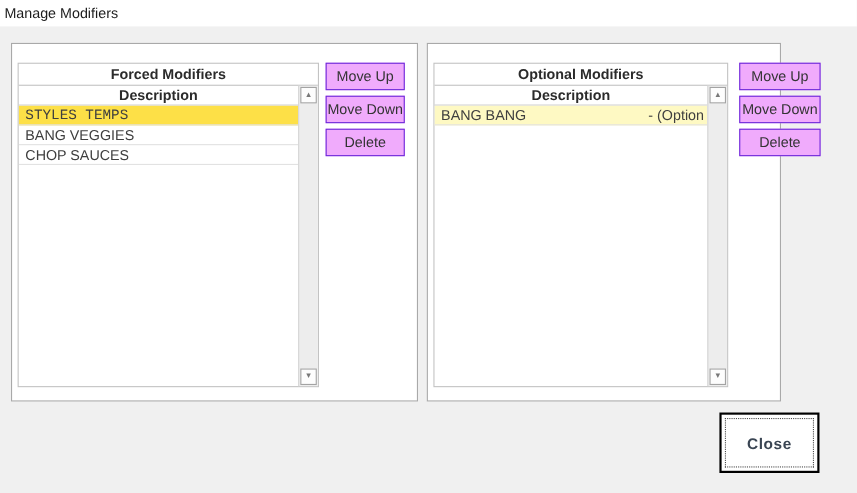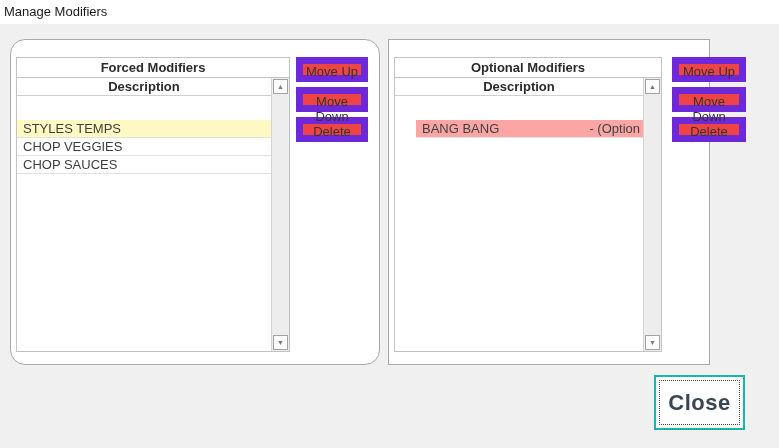--- a/index.html
+++ b/index.html
@@ -16,37 +16,37 @@
   }
   .titlebar .title{
     position:absolute;left:4px;top:4px;
     font-size:13px;color:#1b1b1b;
   }
   .groupbox{
     position:absolute;top:39px;height:326px;
     background:#ffffff;border:1px solid #a9a9a9;
     box-sizing:border-box;
   }
-  #panel-forced{left:10px;width:370px;border-radius:15px;}
+  #panel-forced{left:10px;width:370px;}
   #panel-optional{left:388px;width:322px;}
   .listbox{
     position:absolute;left:5px;top:17px;height:295px;
     background:#ffffff;border:1px solid #c3c3c3;
     box-sizing:border-box;
     display:flex;flex-direction:column;
   }
   #panel-forced .listbox{width:274px;}
   #panel-optional .listbox{width:268px;}
   .list-title{
     height:19px;line-height:19px;flex:0 0 19px;
     border-bottom:1px solid #c3c3c3;
     text-align:center;font-weight:bold;font-size:13px;color:#2b2b2b;
   }
   .list-body{flex:1;display:flex;min-height:0;}
-  .col{flex:1;display:flex;flex-direction:column;min-width:0;gap:24px;}
+  .col{flex:1;display:flex;flex-direction:column;min-width:0;}
   .col-header{
     height:17px;line-height:17px;flex:0 0 17px;
     border-bottom:1px solid #cfcfcf;
     text-align:center;font-weight:bold;font-size:13px;color:#2b2b2b;
   }
   .rows{flex:1;overflow:hidden;}
   .row{
     height:17px;line-height:17px;
     border-bottom:1px solid #e2e2e2;
     font-size:13px;color:#3f3f3f;
@@ -68,52 +68,52 @@
     display:flex;align-items:center;justify-content:center;
     box-sizing:border-box;
   }
   .scroll-btn span{font-size:7px;color:#787878;line-height:1;}
   .scroll-track{flex:1;}
   .side-buttons{position:absolute;top:17px;}
   #panel-forced .side-buttons{left:285px;width:72px;}
   #panel-optional .side-buttons{left:283px;width:74px;}
   .side-buttons button{
     display:block;width:100%;height:25px;margin:0 0 5px 0;
-    background:#ef4444;border:7px solid #6d28d9;
+    background:#f0abfc;border:1px solid #6d28d9;
     font-family:"Liberation Sans","DejaVu Sans",sans-serif;
     font-size:13px;color:#333333;padding:0;
   }
   #close-btn{
     position:absolute;left:654px;top:375px;width:91px;height:55px;
-    background:#ffffff;border:2px solid #14b8a6;
+    background:#ffffff;border:2px solid #000000;
     outline:1px dotted #4a4a4a;outline-offset:-6px;
     font-family:"Liberation Sans","DejaVu Sans",sans-serif;
-    font-size:22px;font-weight:bold;color:#3a4553;letter-spacing:.5px;
+    font-size:14px;font-weight:bold;color:#3a4553;letter-spacing:.5px;
   }
 </style>
 </head>
 <body>
 
 <div class="titlebar">
   <span class="title">Manage Modifiers</span>
 </div>
 
 <div class="groupbox" id="panel-forced">
   <div class="listbox">
     <div class="list-title">Forced Modifiers</div>
     <div class="list-body">
       <div class="col">
         <div class="col-header">Description</div>
         <div class="rows">
-            <div class="row" style="background: #fef9c3;">
+            <div class="row" style="background: #fde047; font-family: Liberation Mono, monospace;">
               <span class="desc">STYLES TEMPS</span>
               <span class="note"></span>
             </div>
             <div class="row">
-              <span class="desc">CHOP VEGGIES</span>
+              <span class="desc">BANG VEGGIES</span>
               <span class="note"></span>
             </div>
             <div class="row">
               <span class="desc">CHOP SAUCES</span>
               <span class="note"></span>
             </div>
           </div>
       </div>
       <div class="scrollbar">
         <div class="scroll-btn">
@@ -133,21 +133,21 @@
   </div>
 </div>
 
 <div class="groupbox" id="panel-optional">
   <div class="listbox">
     <div class="list-title">Optional Modifiers</div>
     <div class="list-body">
       <div class="col">
         <div class="col-header">Description</div>
         <div class="rows">
-            <div class="row" style="background: #fca5a5; margin-left: 21px;">
+            <div class="row" style="background: #fef9c3;">
               <span class="desc">BANG BANG</span>
               <span class="note">- (Option</span>
             </div>
           </div>
       </div>
       <div class="scrollbar">
         <div class="scroll-btn">
             <span>▲</span>
           </div>
         <div class="scroll-track"></div>

